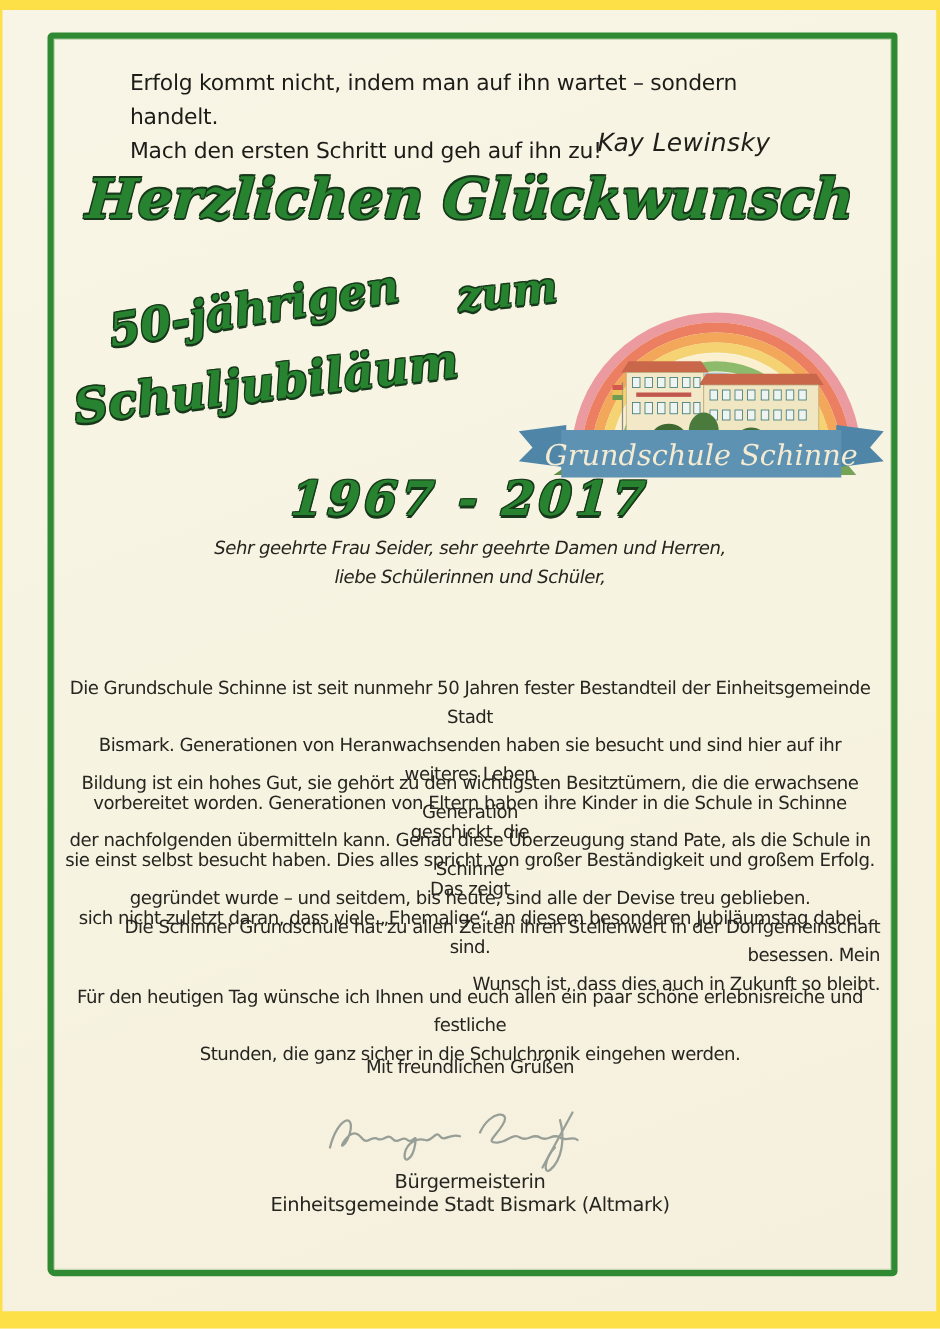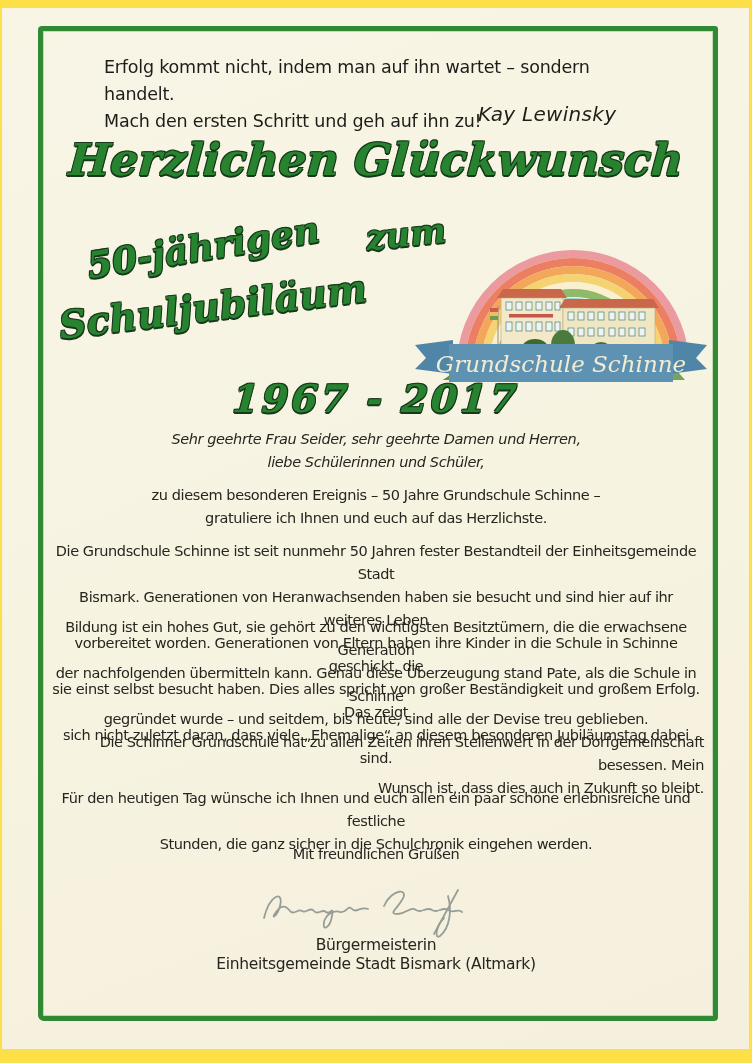--- a/index.html
+++ b/index.html
@@ -133,22 +133,20 @@
         <rect x="36" y="98" width="224" height="38" fill="#5d92b2"></rect>
         <text x="148" y="126" text-anchor="middle" font-family="DejaVu Serif, serif" font-style="italic" font-size="23" fill="#f4ebd2">Grundschule Schinne</text>
       </g>
     </svg>
   </div>
 
   <div class="abs script-green years" style="top:376px;">1967 - 2017</div>
 
   <div class="abs hand bodytext pre" style="top:428px;font-style:italic;">Sehr geehrte Frau Seider, sehr geehrte Damen und Herren,
 liebe Schülerinnen und Schüler,</div>
-  <div class="abs hand bodytext pre" style="top:484px;">zu diesem besonderen Ereignis – 50 Jahre Grundschule Schinne –
-gratuliere ich Ihnen und euch auf das Herzlichste.</div>
   <div class="abs hand bodytext pre" style="top:540px;">Die Grundschule Schinne ist seit nunmehr 50 Jahren fester Bestandteil der Einheitsgemeinde Stadt
 Bismark. Generationen von Heranwachsenden haben sie besucht und sind hier auf ihr weiteres Leben
 vorbereitet worden. Generationen von Eltern haben ihre Kinder in die Schule in Schinne geschickt, die
 sie einst selbst besucht haben. Dies alles spricht von großer Beständigkeit und großem Erfolg. Das zeigt
 sich nicht zuletzt daran, dass viele „Ehemalige“ an diesem besonderen Jubiläumstag dabei sind.</div>
   <div class="abs hand bodytext pre" style="top:616px;">Bildung ist ein hohes Gut, sie gehört zu den wichtigsten Besitztümern, die die erwachsene Generation
 der nachfolgenden übermitteln kann. Genau diese Überzeugung stand Pate, als die Schule in Schinne
 gegründet wurde – und seitdem, bis heute, sind alle der Devise treu geblieben.</div>
   <div class="abs hand bodytext pre" style="top:731px;text-align:right;">Die Schinner Grundschule hat zu allen Zeiten ihren Stellenwert in der Dorfgemeinschaft besessen. Mein
 Wunsch ist, dass dies auch in Zukunft so bleibt.</div>

